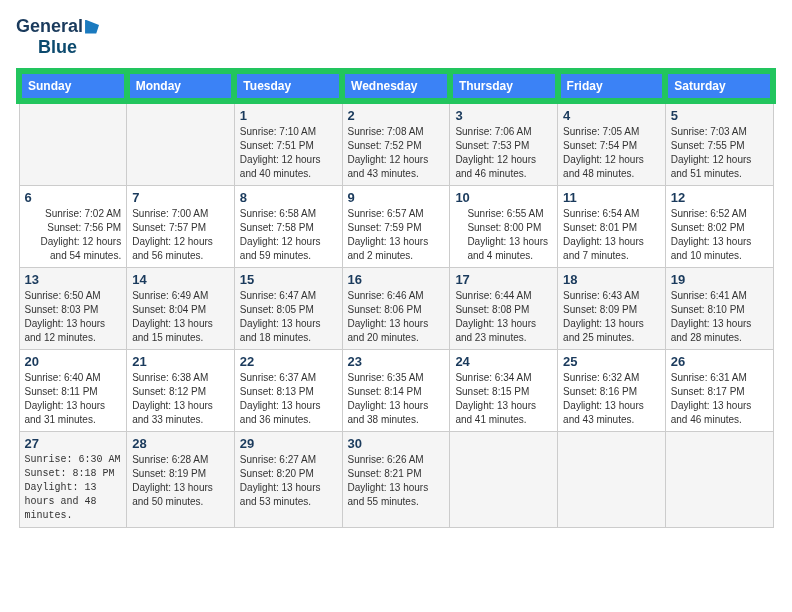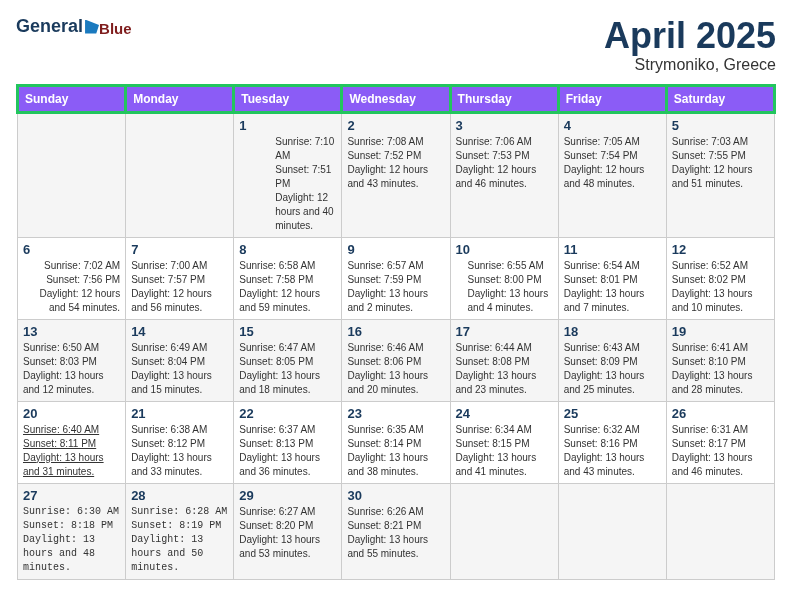--- a/index.html
+++ b/index.html
@@ -11,32 +11,32 @@
       padding: 16px;
     }
     .header-area {
       display: flex;
       justify-content: space-between;
       align-items: flex-start;
       margin-bottom: 10px;
     }
     .logo {
       display: flex;
-      flex-direction: row;
-      align-items: flex-end;
+      flex-direction: column;
+      align-items: center;
     }
     .logo-general {
       font-size: 18px;
       font-weight: bold;
       color: #1a3a5c;
     }
     .logo-blue {
-      font-size: 15px;
-      font-weight: bold;
-      color: #7f1d1d;
+      font-size: 18px;
+      font-weight: bold;
+      color: #0c4a6e;
     }
     .logo-icon {
       display: inline-block;
       width: 14px;
       height: 14px;
       background: #1a7abf;
       clip-path: polygon(0 0, 100% 40%, 80% 100%, 0 100%);
       margin-left: 2px;
       vertical-align: middle;
     }
@@ -52,27 +52,27 @@
     .location-title {
       font-size: 16px;
       color: #333;
     }
     table {
       width: 100%;
       border-collapse: collapse;
       font-size: 10.5px;
     }
     thead tr th {
-      background-color: #8b5cf6;
+      background-color: #3b82f6;
       color: #fff;
       text-align: left;
       padding: 5px 6px;
       font-size: 12px;
       font-weight: bold;
-      border: 3px solid #22c55e;
+      border: 6px solid #22c55e;
     }
     tbody tr td {
       border: 1px solid #ccc;
       vertical-align: top;
       padding: 4px 5px;
       width: 108px;
       height: 80px;
     }
     tbody tr:nth-child(odd) td {
       background-color: #f5f5f5;
@@ -99,24 +99,20 @@
 </head>
 <body>
 
 <div class="header-area">
   <div class="logo">
     <div style="display:flex;align-items:center;">
       <span class="logo-general">General</span>
       <span class="logo-icon"></span>
     </div>
     <span class="logo-blue">Blue</span>
-  </div>
-  <div class="title-area">
-    <div class="month-title">April 2025</div>
-    <div class="location-title">Strymoniko, Greece</div>
   </div>
 </div>
 
 <table>
   <thead>
     <tr>
     <th>Sunday</th>
         <th>Monday</th>
         <th>Tuesday</th>
         <th>Wednesday</th>
@@ -124,21 +120,21 @@
         <th>Friday</th>
         <th>Saturday</th>
       </tr>
   </thead>
   <tbody id="calendar-body">
   <tr>
         <td class="empty-cell"></td>
         <td class="empty-cell"></td>
         <td>
           <span class="day-num">1</span>
-          <div class="day-info" style="white-space: pre-line; margin-left: 36px;">Sunrise: 7:10 AM
+          <div class="day-info" style="white-space: pre-line;">Sunrise: 7:10 AM
 Sunset: 7:51 PM
 Daylight: 12 hours and 40 minutes.</div>
         </td>
         <td>
           <span class="day-num">2</span>
           <div class="day-info" style="white-space: pre-line;">Sunrise: 7:08 AM
 Sunset: 7:52 PM
 Daylight: 12 hours and 43 minutes.</div>
         </td>
         <td>
@@ -244,21 +240,21 @@
         <td>
           <span class="day-num">19</span>
           <div class="day-info" style="white-space: pre-line;">Sunrise: 6:41 AM
 Sunset: 8:10 PM
 Daylight: 13 hours and 28 minutes.</div>
         </td>
       </tr>
       <tr>
         <td>
           <span class="day-num">20</span>
-          <div class="day-info" style="white-space: pre-line; text-decoration: underline;">Sunrise: 6:40 AM
+          <div class="day-info" style="white-space: pre-line;">Sunrise: 6:40 AM
 Sunset: 8:11 PM
 Daylight: 13 hours and 31 minutes.</div>
         </td>
         <td>
           <span class="day-num">21</span>
           <div class="day-info" style="white-space: pre-line;">Sunrise: 6:38 AM
 Sunset: 8:12 PM
 Daylight: 13 hours and 33 minutes.</div>
         </td>
         <td>
@@ -294,21 +290,21 @@
       </tr>
       <tr>
         <td>
           <span class="day-num">27</span>
           <div class="day-info" style="white-space: pre-line; font-family: Liberation Mono, monospace;">Sunrise: 6:30 AM
 Sunset: 8:18 PM
 Daylight: 13 hours and 48 minutes.</div>
         </td>
         <td>
           <span class="day-num">28</span>
-          <div class="day-info" style="white-space: pre-line; font-family: Liberation Mono, monospace;">Sunrise: 6:28 AM
+          <div class="day-info" style="white-space: pre-line;">Sunrise: 6:28 AM
 Sunset: 8:19 PM
 Daylight: 13 hours and 50 minutes.</div>
         </td>
         <td>
           <span class="day-num">29</span>
           <div class="day-info" style="white-space: pre-line;">Sunrise: 6:27 AM
 Sunset: 8:20 PM
 Daylight: 13 hours and 53 minutes.</div>
         </td>
         <td>

